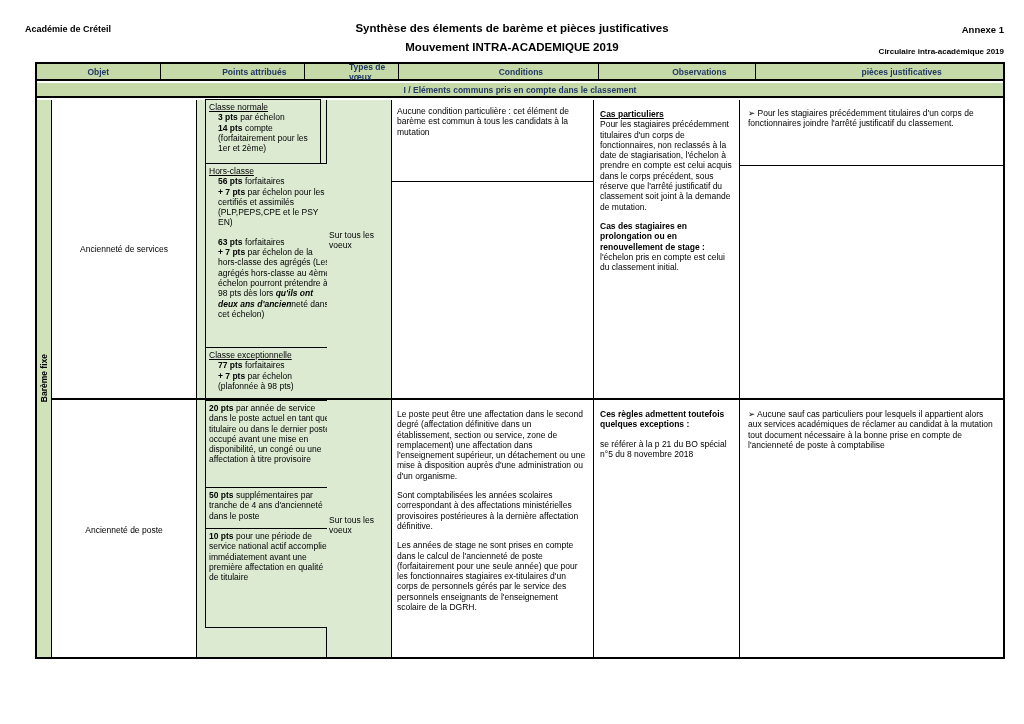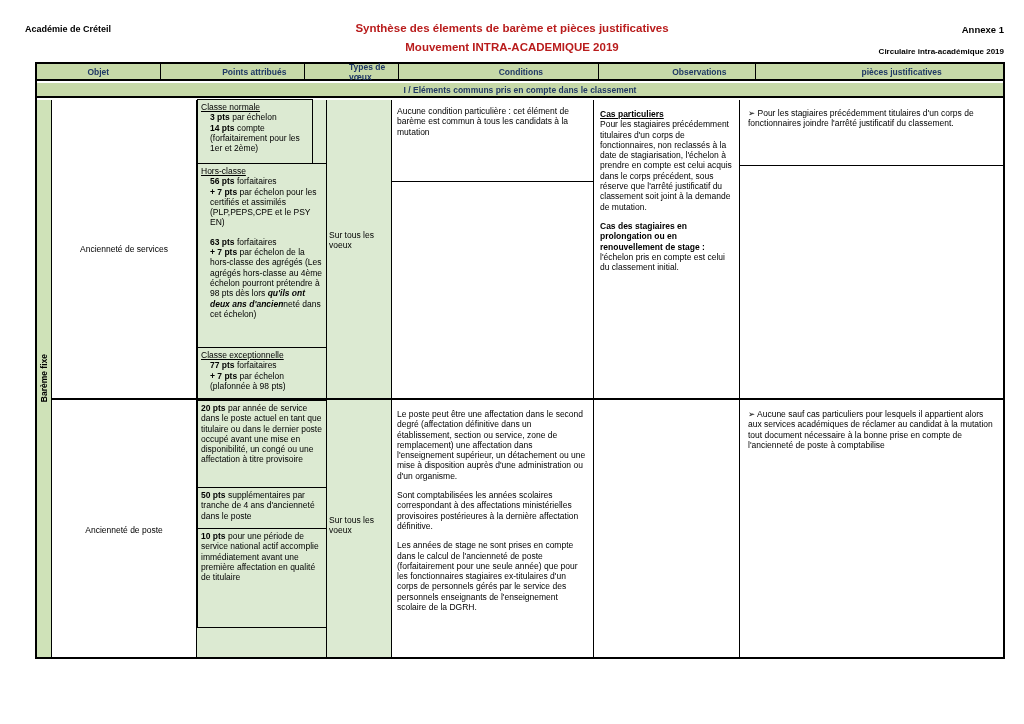--- a/index.html
+++ b/index.html
@@ -8,21 +8,21 @@
     --strip-green:#cfe2b8;
     --header-text:#1f3864;
     --border:#000000;
   }
   *{margin:0;padding:0;box-sizing:border-box;}
   body{background:#888;font-family:"Liberation Sans","DejaVu Sans",sans-serif;}
   .page{position:relative;width:1024px;height:724px;background:#ffffff;overflow:hidden;}
 
   
   .hdr-left{position:absolute;left:25px;top:24px;font-size:9px;font-weight:bold;color:#000;}
-  .hdr-center{position:absolute;left:262px;top:22px;width:500px;text-align:center;color:#b91c1c;}
+  .hdr-center{position:absolute;left:262px;top:22px;width:500px;text-align:center;color:#000000;}
   .hdr-title1{font-size:11.5px;font-weight:bold;}
   .hdr-title2{font-size:11.5px;font-weight:bold;margin-top:7px;}
   .hdr-right{position:absolute;right:20px;top:24px;text-align:right;color:#000;}
   .hdr-right1{font-size:9.5px;font-weight:bold;}
   .hdr-right2{font-size:8px;font-weight:bold;margin-top:12px;}
 
   
   .btable{position:absolute;left:35px;top:62px;width:970px;height:597px;border:2px solid var(--border);background:#fff;}
 
   .thead{position:absolute;left:0;top:0;width:966px;height:17px;display:flex;border-bottom:2px solid var(--border);background:var(--header-green);gap:44px;}
@@ -47,21 +47,21 @@
   .rowline{position:absolute;left:15px;top:334px;width:951px;height:2px;background:var(--border);z-index:5;}
 
   .striplabel{position:absolute;left:0;top:0;width:100%;height:100%;display:flex;align-items:center;justify-content:center;}
   .striplabel span{writing-mode:vertical-rl;transform:rotate(180deg);font-size:8.5px;font-weight:bold;color:#000;white-space:nowrap;}
 
   .objet-cell{position:absolute;left:0;width:100%;display:flex;align-items:center;justify-content:center;
       font-size:8.5px;color:#000;text-align:center;}
   .objet-r1{top:0;height:298px;}
   .objet-r2{top:302px;height:255px;}
 
-  .pbox{position:absolute;left:0;border:1px solid var(--border);background:var(--cell-green);
+  .pbox{position:absolute;left:8px;border:1px solid var(--border);background:var(--cell-green);
       padding:2px 3px 12px 3px;font-size:8.5px;line-height:10.3px;color:#000;overflow:hidden;}
   .pbox .para{min-height:0;}
 
   .voeux-cell{position:absolute;left:2px;width:60px;font-size:8.5px;line-height:10.3px;color:#000;}
 
   .textblock{position:absolute;font-size:8.5px;line-height:10.3px;color:#000;overflow:hidden;}
   .subbox{border-bottom:1px solid var(--border);}
 
   .para{min-height:10.3px;}
   .para.gap{min-height:9px;}
@@ -164,20 +164,25 @@
 
     <div class="col col-obs">
       <div class="textblock" style="top:0;left:0;width:146px;height:298px;padding:9px 4px 0 6px">
           <div class="para"><span class="bu">Cas particuliers</span></div>
           <div class="para"><span>Pour les stagiaires précédemment titulaires d'un corps de fonctionnaires, non reclassés à la date de stagiarisation, l'échelon à prendre en compte est celui acquis dans le corps précédent, sous réserve que l'arrêté justificatif du classement soit joint à la demande de mutation.</span></div>
           <div class="para gap"></div>
           <div class="para"><span class="b">Cas des stagiaires en prolongation ou en renouvellement de stage :</span></div>
           <div class="para"><span>l'échelon pris en compte est celui du classement initial.</span></div>
           <div class="para gap"></div>
         </div>
+      <div class="textblock" style="top:302px;left:0;width:146px;height:255px;padding:7px 4px 0 6px">
+          <div class="para"><span class="b">Ces règles admettent toutefois quelques exceptions :</span></div>
+          <div class="para gap"></div>
+          <div class="para"><span>se référer à la p 21 du BO spécial n°5 du 8 novembre 2018</span></div>
+        </div>
     </div>
 
     <div class="col col-pieces last">
       <div class="textblock subbox" style="top:0;left:0;width:263px;height:66px;padding:8px 8px 0 8px">
           <div class="para"><span>➢ Pour les stagiaires précédemment titulaires d'un corps de fonctionnaires joindre l'arrêté justificatif du classement.</span></div>
         </div>
       <div class="textblock" style="top:302px;left:0;width:263px;height:255px;padding:7px 8px 0 8px">
           <div class="para"><span>➢ Aucune sauf cas particuliers pour lesquels il appartient alors aux services académiques de réclamer au candidat à la mutation tout document nécessaire à la bonne prise en compte de l'ancienneté de poste à comptabilise</span></div>
         </div>
     </div>

